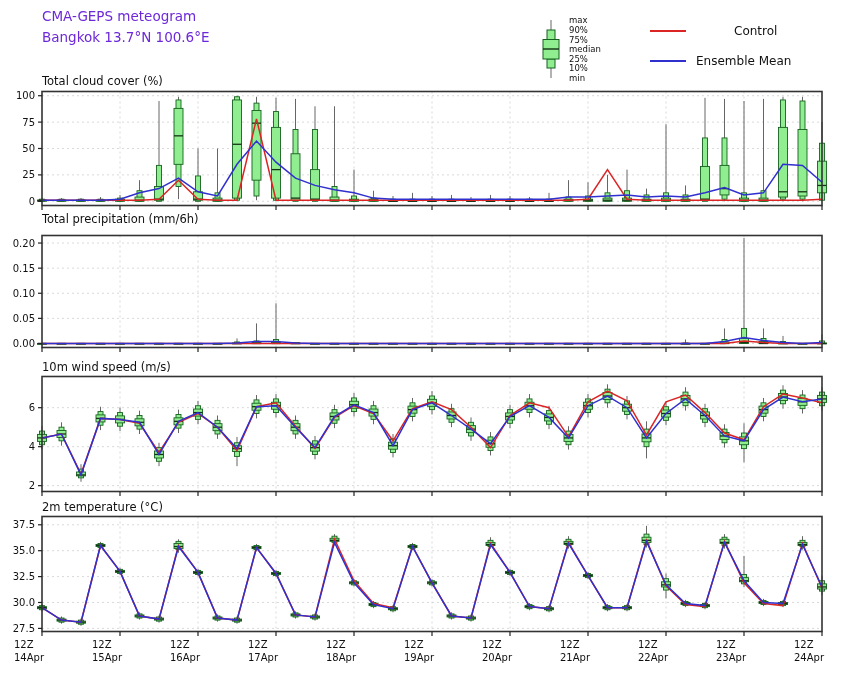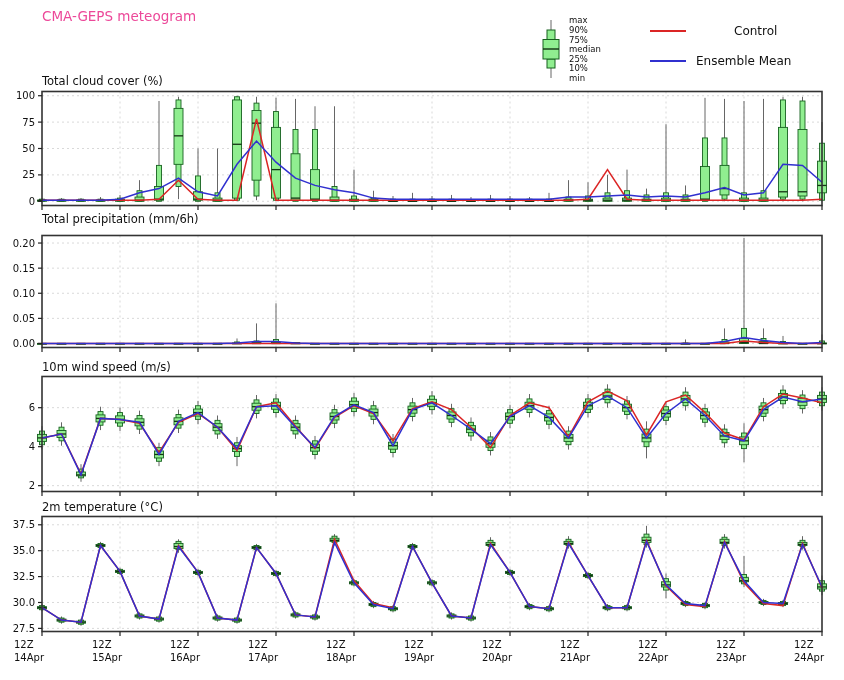--- a/index.html
+++ b/index.html
@@ -1,32 +1,33 @@
 <!DOCTYPE html>
 <html><head>
 <meta charset="utf-8">
 <style>
   html,body{margin:0;padding:0;background:#fff;}
   .fig{position:relative;width:844px;height:680px;background:#fff;
        font-family:"DejaVu Sans",sans-serif;color:#111;overflow:hidden;}
-  .hdr{position:absolute;left:42px;top:6px;font-size:13.5px;line-height:21px;color:#ec4899;}
+  .hdr{position:absolute;left:42px;top:6px;font-size:13.5px;line-height:21px;color:#6d28d9;}
   .panel-title{position:absolute;left:42px;font-size:11.5px;color:#111;}
   .plot-svg{position:absolute;left:0;}
   .lineleg{position:absolute;display:flex;align-items:center;gap:10px;}
   .lineleg .sw{width:36px;height:0;border-top:2px solid;}
   .lineleg .lab{font-size:12px;color:#111;}
   .xlab{position:absolute;width:56px;text-align:left;font-size:10px;line-height:13px;color:#111;}
 </style>
 </head>
 <body>
 
 <div class="fig">
 
   <div class="hdr">
     <div>CMA-GEPS meteogram</div>
+    <div>Bangkok 13.7°N 100.6°E</div>
   </div>
 
   <svg id="legend-glyph" class="plot-svg" style="left:525px;top:4px;" width="130" height="84">
       <line x1="26" y1="16" x2="26" y2="74" stroke="#666666" stroke-width="1"></line>
       <rect x="22" y="26" width="8" height="9.5" fill="#90ee90" stroke="#17611f"></rect>
       <rect x="22" y="55" width="8" height="9" fill="#90ee90" stroke="#17611f"></rect>
       <rect x="18" y="35.5" width="16" height="19.5" fill="#90ee90" stroke="#17611f"></rect>
       <line x1="18" y1="45" x2="34" y2="45" stroke="#143314" stroke-width="1.4"></line>
       <text x="44" y="19" font-size="8.5" fill="#111">max</text>
       <text x="44" y="29" font-size="8.5" fill="#111">90%</text>

